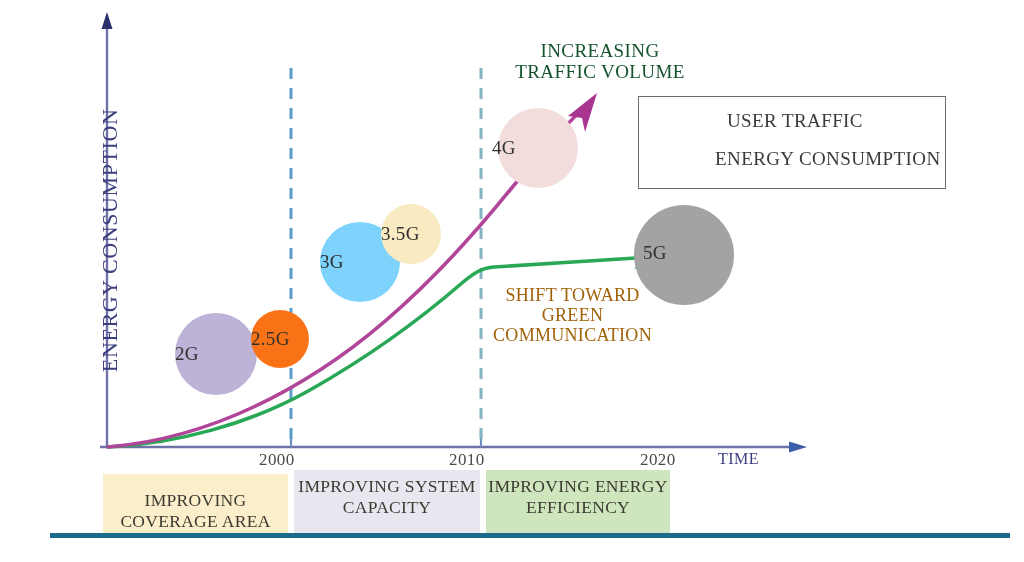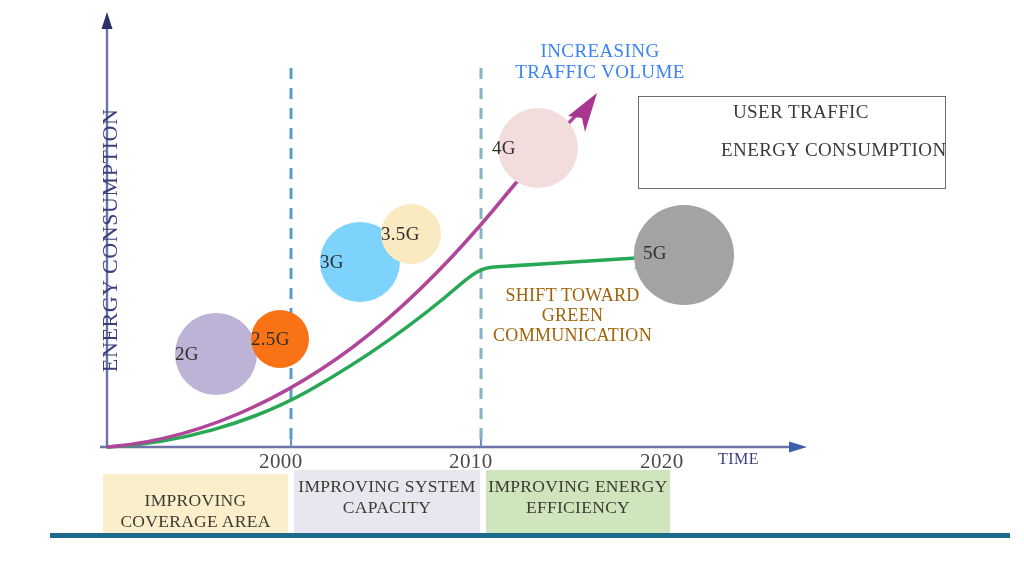--- a/index.html
+++ b/index.html
@@ -43,21 +43,21 @@
   #x-axis-title {
     left: 718px;
     top: 450px;
     font-size: 16px;
     letter-spacing: 0.5px;
     color: #3b3f7d;
   }
 
   
   .tick-label {
-    font-size: 21px;
+    font-size: 17px;
     color: #4a4a4a;
     letter-spacing: 0.4px;
   }
 
   
   .bubble {
     position: absolute;
     border-radius: 50%;
     display: flex;
     align-items: center;
@@ -68,21 +68,21 @@
     letter-spacing: 0.3px;
   }
 
   
   #annot-traffic {
     left: 455px;
     top: 40px;
     width: 290px;
     text-align: center;
     font-size: 19px;
-    color: #3b82f6;
+    color: #14532d;
     letter-spacing: 0.4px;
   }
   #annot-green {
     left: 440px;
     top: 285px;
     width: 265px;
     text-align: center;
     font-size: 18px;
     color: #a16207;
     letter-spacing: 0.3px;
@@ -93,25 +93,25 @@
     position: absolute;
     left: 638px;
     top: 96px;
     width: 306px;
     height: 91px;
     border: 1.6px solid #6f6f6f;
     background: #ffffff;
   }
   .legend-row {
     position: absolute;
-    left: 14px;
+    left: 8px;
     width: 100%;
     height: 40px;
     display: flex;
-    align-items: flex-start;
+    align-items: center;
   }
   .legend-row .lg-text {
     font-size: 19px;
     color: #3a3a3a;
     letter-spacing: 0.4px;
   }
 
   
   .band {
     position: absolute;

